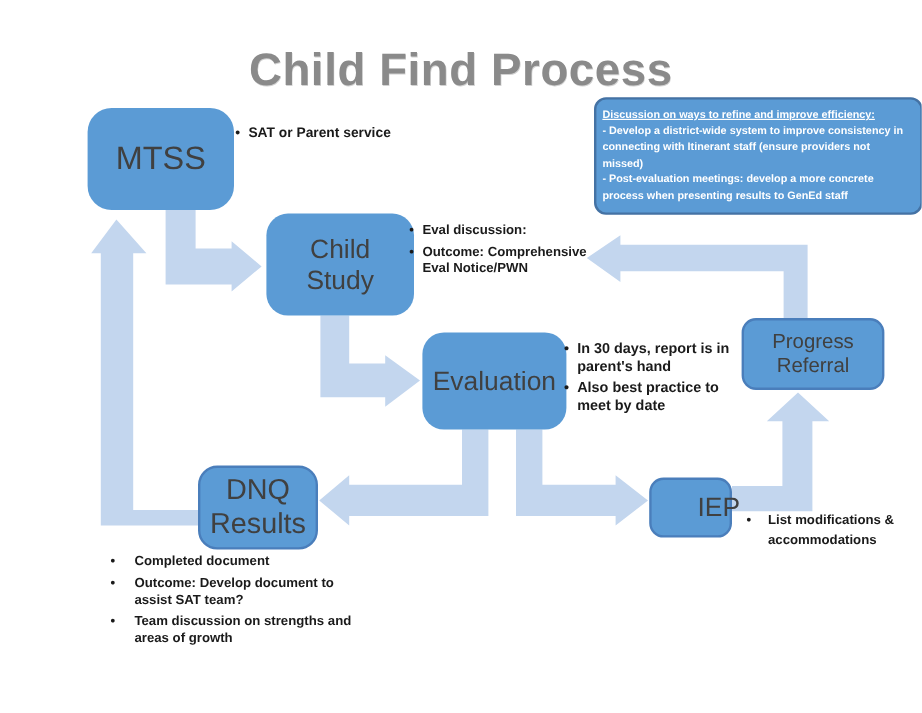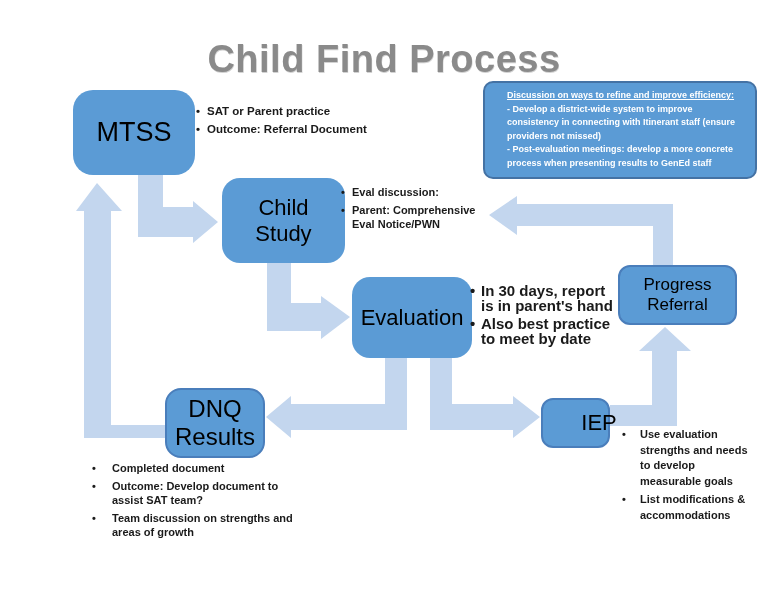--- a/index.html
+++ b/index.html
@@ -12,51 +12,51 @@
   .page-title{
     position:absolute;left:0;top:38px;width:768px;text-align:center;
     font-size:38px;font-weight:700;color:#8a8a8a;letter-spacing:0.5px;
     text-shadow:0.5px 1px 0 #d2d2d2;
   }
 
   svg.arrows{position:absolute;left:0;top:0;z-index:1;}
   svg.arrows polygon{fill:#c3d6ee;}
 
   .node{
-    position:absolute;z-index:2;background:#5b9bd5;color:#000000;
+    position:absolute;z-index:2;background:#5b9bd5;color:#404040;
     display:flex;align-items:center;justify-content:center;text-align:center;
   }
   .node .lbl{white-space:pre-line;line-height:1.18;}
 
   .node-mtss{left:73px;top:90px;width:122px;height:85px;border-radius:20px;font-size:27px;}
   .node-child-study{left:222px;top:178px;width:123px;height:85px;border-radius:18px;font-size:22px;}
   .node-evaluation{left:352px;top:277px;width:120px;height:81px;border-radius:18px;font-size:22px;}
   .node-progress{left:618px;top:265px;width:119px;height:60px;border-radius:12px;font-size:17px;
     border:2px solid #4a7ebb;box-sizing:border-box;line-height:1.3;}
   .node-dnq{left:165px;top:388px;width:100px;height:70px;border-radius:16px;font-size:24px;
     border:2px solid #4a7ebb;box-sizing:border-box;}
   .node-iep{left:541px;top:398px;width:69px;height:50px;border-radius:12px;font-size:22px;
     border:2px solid #4a7ebb;box-sizing:border-box;padding-left:47px;}
 
   .callout{
-    position:absolute;z-index:2;left:483px;top:81px;width:274px;box-sizing:border-box;
+    position:absolute;z-index:2;left:495px;top:81px;width:274px;box-sizing:border-box;
     background:#5b9bd5;border:2px solid #4472a4;border-radius:10px;
-    padding:6px 9px 7px 22px;color:#ffffff;font-size:9px;font-weight:700;line-height:1.5;
+    padding:6px 9px 7px 5px;color:#ffffff;font-size:9px;font-weight:700;line-height:1.5;
   }
   .callout .head{text-decoration:underline;}
   .callout .body{white-space:pre-line;}
 
   ul.notes{position:absolute;z-index:2;margin:0;padding:0;list-style:none;color:#1a1a1a;font-weight:700;}
   ul.notes li{position:relative;margin:0 0 3px 0;}
   ul.notes li::before{content:"\2022";position:absolute;left:0;top:0;}
 
   .notes-tight li{padding-left:11px;}
   .notes-mtss{left:196px;top:104px;width:225px;font-size:11.5px;line-height:15px;}
   .notes-child-study{left:341px;top:185px;width:152px;font-size:11px;line-height:14.5px;}
-  .notes-evaluation{left:470px;top:283px;width:150px;font-size:15px;line-height:15px;}
+  .notes-evaluation{left:470px;top:283px;width:150px;font-size:12px;line-height:15px;}
 
   .notes-wide li{padding-left:20px;margin-bottom:4px;}
   .notes-dnq{left:92px;top:461px;width:218px;font-size:11px;line-height:14.5px;}
   .notes-iep{left:622px;top:427px;width:134px;font-size:11px;line-height:15.5px;}
   .notes-iep li{padding-left:18px;}
 </style>
 </head>
 <body>
 
 <div class="stage">
@@ -95,38 +95,36 @@
     <span class="lbl">IEP</span>
   </div>
 
   <div class="callout">
     <div class="head">Discussion on ways to refine and improve efficiency:</div>
     <div class="body">- Develop a district-wide system to improve consistency in connecting with Itinerant staff (ensure providers not missed)
 - Post-evaluation meetings: develop a more concrete process when presenting results to GenEd staff</div>
   </div>
 
   <ul class="notes notes-tight notes-mtss">
-    <li><span>SAT or Parent practice</span></li>
-    <li><span>Outcome: Referral Document</span></li>
+    <li><span>SAT or Parent service</span></li>
   </ul>
 
   <ul class="notes notes-tight notes-child-study">
     <li><span>Eval discussion:</span></li>
-    <li><span>Parent: Comprehensive Eval Notice/PWN</span></li>
+    <li><span>Outcome: Comprehensive Eval Notice/PWN</span></li>
   </ul>
 
   <ul class="notes notes-tight notes-evaluation">
     <li><span>In 30 days, report is in parent's hand</span></li>
     <li><span>Also best practice to meet by date</span></li>
   </ul>
 
   <ul class="notes notes-wide notes-dnq">
     <li><span>Completed document</span></li>
     <li><span>Outcome: Develop document to assist SAT team?</span></li>
     <li><span>Team discussion on strengths and areas of growth</span></li>
   </ul>
 
   <ul class="notes notes-wide notes-iep">
-    <li><span>Use evaluation strengths and needs to develop measurable goals</span></li>
     <li><span>List modifications &amp; accommodations</span></li>
   </ul>
 
 </div>
 
 </body></html>

